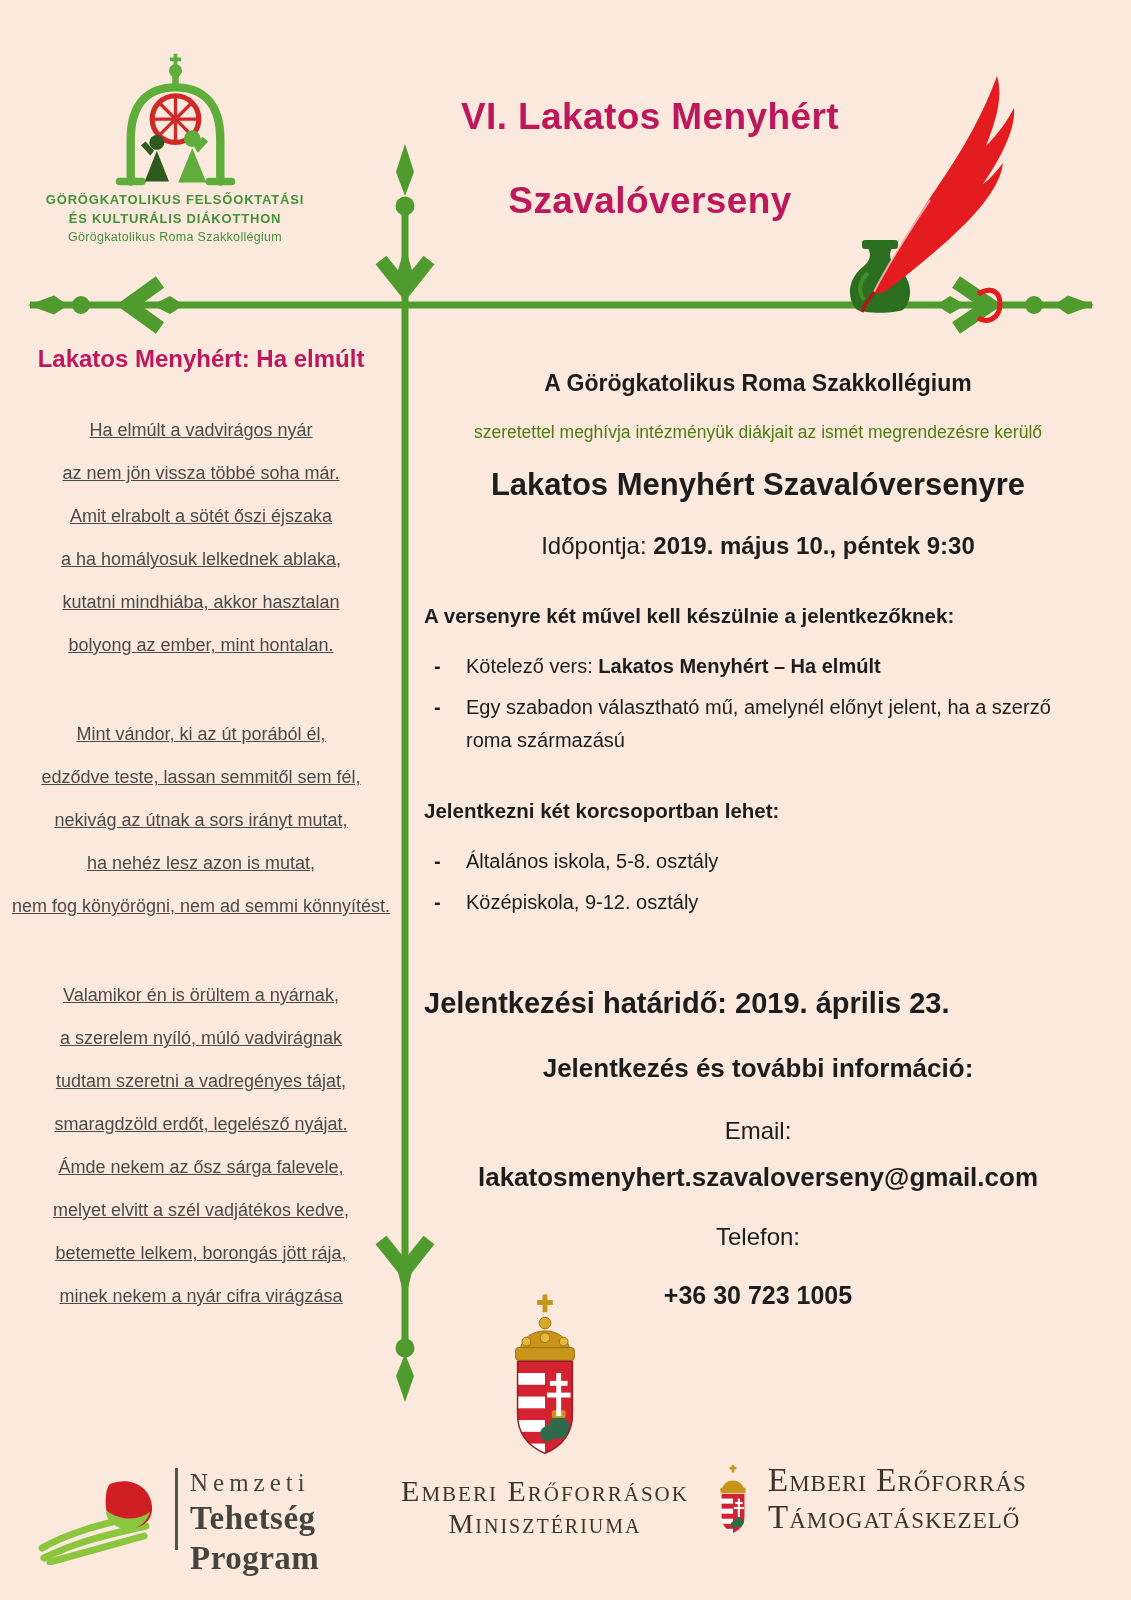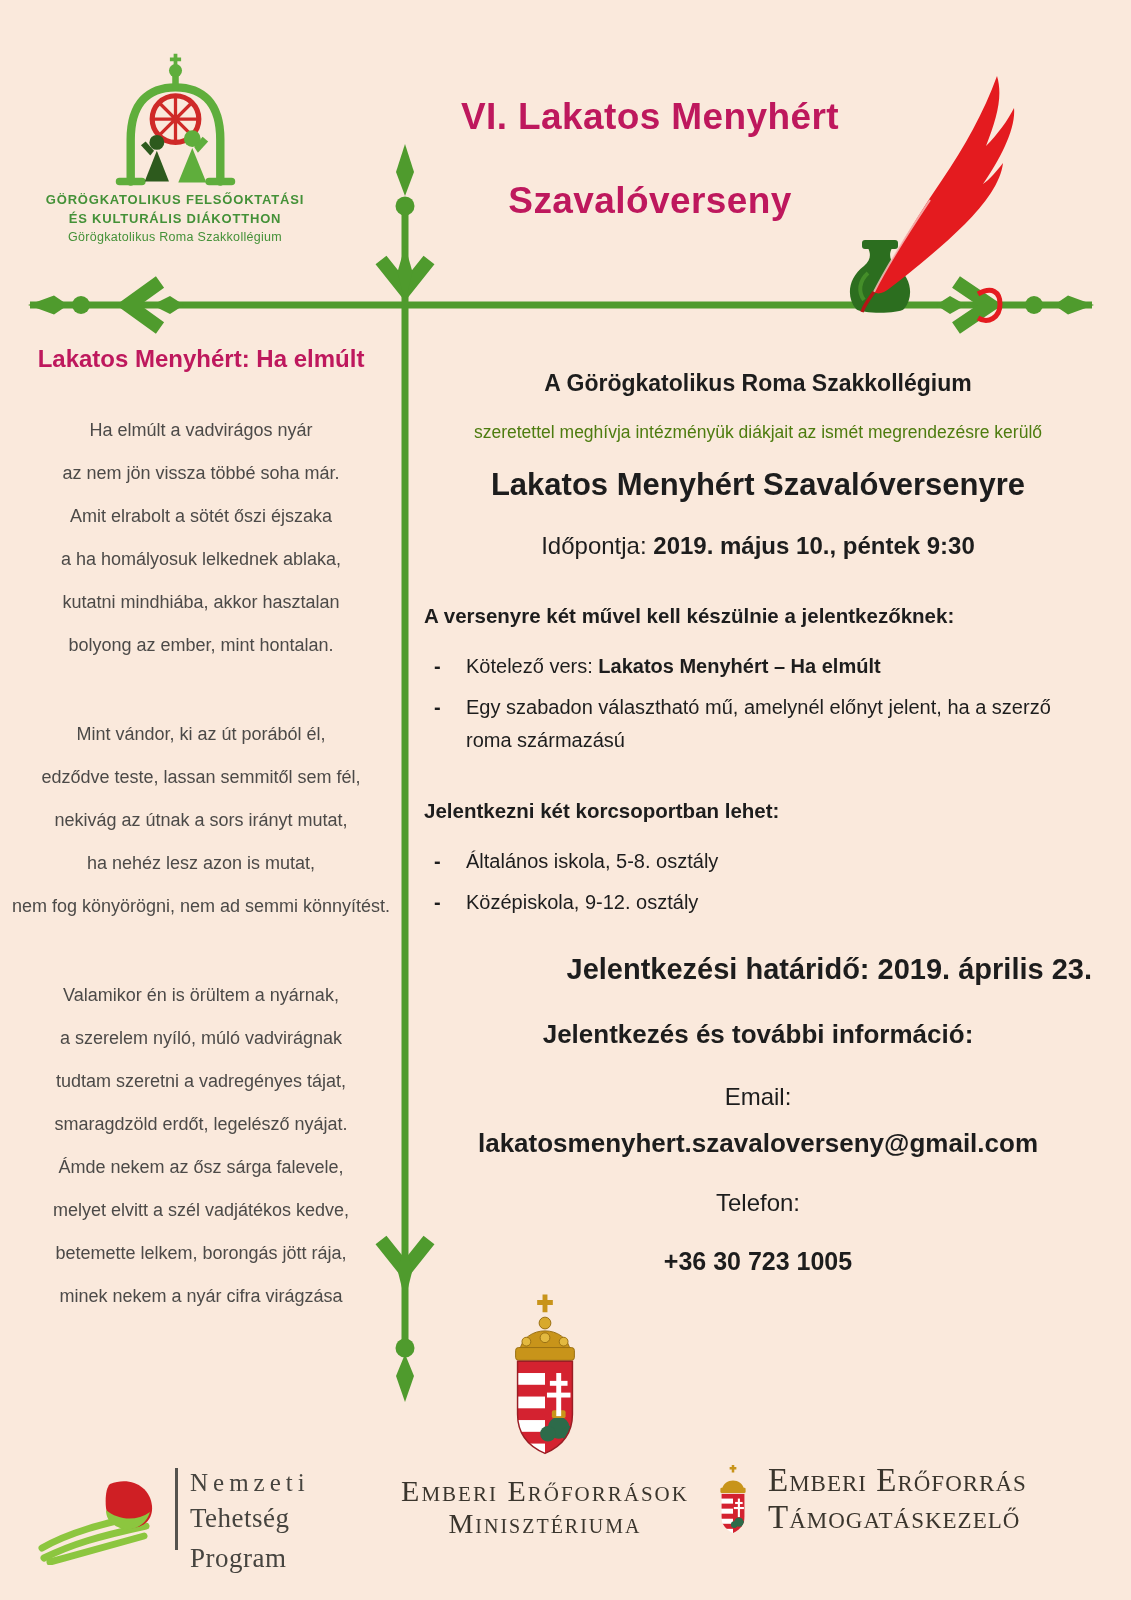--- a/index.html
+++ b/index.html
@@ -22,49 +22,49 @@
   .org-logo-text .sub{font-weight:normal;font-size:12.5px;letter-spacing:.3px;}
 
   
   .title{position:absolute;left:400px;top:96px;width:500px;text-align:center;
     font-size:37px;font-weight:bold;letter-spacing:.4px;color:#be185d;}
   .title .l2{margin-top:42px;}
 
   
   .poem{position:absolute;left:10px;top:345px;width:382px;text-align:center;color:var(--poem-text);}
   .poem-heading{font-size:24px;font-weight:bold;color:#be185d;margin-bottom:36px;}
-  .stanza{margin-bottom:46px;}
+  .stanza{margin-bottom:46px;text-decoration:underline;}
   .poem-line{font-size:18px;line-height:43px;white-space:nowrap;}
 
   
   .info{position:absolute;left:424px;top:368px;width:668px;}
   .inv-org{text-align:center;font-size:23px;font-weight:bold;line-height:30px;}
   .inv-line{text-align:center;font-size:17.5px;line-height:24px;margin-top:22px;color:#4d7c0f;}
   .inv-event{text-align:center;font-size:31px;font-weight:bold;line-height:38px;margin-top:22px;}
   .inv-date{text-align:center;font-size:24px;line-height:32px;margin-top:26px;}
   .inv-date b{font-weight:bold;}
   .sec-heading{font-size:20.5px;font-weight:bold;line-height:28px;margin-top:40px;}
   .bullets{margin-top:20px;}
   .bullet{display:flex;font-size:20px;line-height:33px;margin-top:8px;}
   .bullet .dash{width:42px;padding-left:10px;font-weight:bold;flex:0 0 auto;}
   .bullet .btext{flex:1;}
-  .deadline{text-align:right;font-size:29px;font-weight:bold;line-height:40px;margin-top:30px;}
+  .deadline{text-align:left;font-size:29px;font-weight:bold;line-height:40px;margin-top:64px;}
   .info-heading{text-align:center;font-size:26px;font-weight:bold;line-height:34px;margin-top:28px;}
   .contact-label{text-align:center;font-size:24px;font-weight:normal;line-height:32px;margin-top:30px;}
   .contact-value{text-align:center;font-size:26px;font-weight:bold;line-height:32px;margin-top:14px;}
   .contact-value.phone{font-size:25px;margin-top:26px;}
   .contact-label.tel{margin-top:28px;}
 
   
   .ntp{position:absolute;left:38px;top:1462px;width:350px;height:105px;}
   .ntp svg{position:absolute;left:0;top:8px;}
   .ntp .bar{position:absolute;left:137px;top:6px;width:3px;height:82px;background:#55534e;}
   .ntp .txt{position:absolute;left:152px;top:6px;color:#46443f;font-family:"Liberation Serif",serif;}
   .ntp .t1{font-size:25px;letter-spacing:5px;line-height:30px;}
-  .ntp .t2{font-size:27px;font-weight:normal;letter-spacing:.5px;line-height:40px;}
+  .ntp .t2{font-size:33px;font-weight:bold;letter-spacing:.5px;line-height:40px;}
 
   .ministry{position:absolute;left:375px;top:1288px;width:340px;text-align:center;}
   .ministry .arms{display:block;margin:0 auto;}
   .serifcaps{font-family:"Liberation Serif",serif;font-variant:small-caps;color:var(--serif-text);}
   .ministry .t1{font-size:30px;letter-spacing:2px;line-height:34px;margin-top:14px;}
   .ministry .t2{font-size:28px;letter-spacing:2px;line-height:32px;}
 
   .emet{position:absolute;left:712px;top:1462px;width:400px;display:flex;align-items:center;}
   .emet .txt{margin-left:14px;}
   .emet .t1{font-size:33px;letter-spacing:1px;line-height:37px;}

